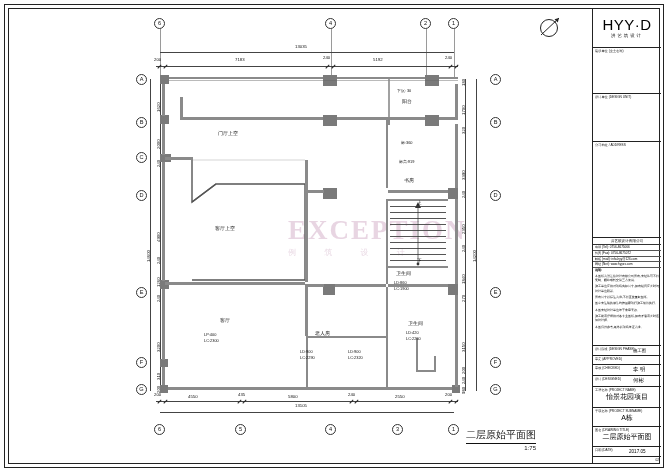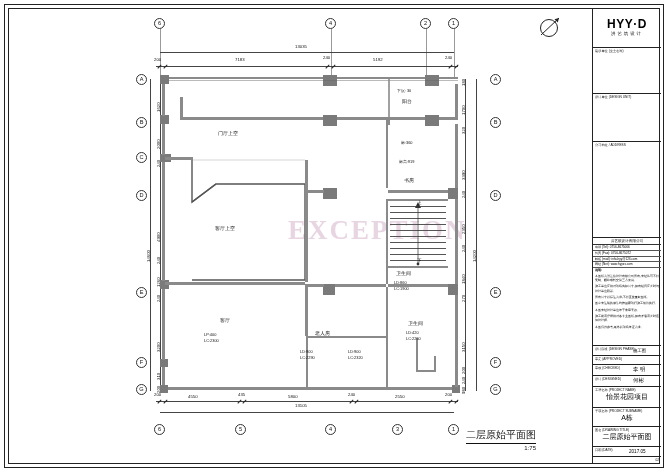--- a/index.html
+++ b/index.html
@@ -13,21 +13,21 @@
        border:1px solid #222;box-sizing:border-box;}
   .border-inner{position:absolute;left:8px;top:8px;width:652px;height:456px;
        border:1px solid #222;box-sizing:border-box;}
 
   
   .tb{position:absolute;left:592px;top:8px;width:68px;height:456px;
       border-left:1px solid #222;box-sizing:border-box;}
   .tb-logo{position:absolute;left:0;top:0;width:68px;height:40px;
       border-bottom:1px solid #222;box-sizing:border-box;
       display:flex;flex-direction:column;align-items:center;justify-content:center;}
-  .logo-main{font-size:12px;font-weight:bold;letter-spacing:.5px;line-height:1;}
+  .logo-main{font-size:15px;font-weight:normal;letter-spacing:.5px;line-height:1;}
   .logo-sub{font-size:4.4px;letter-spacing:2px;margin-top:2px;line-height:1;}
   .tb-row{position:absolute;left:0;width:68px;box-sizing:border-box;
       border-bottom:1px solid #222;}
   .tb-cap{font-size:3.2px;line-height:1.25;padding:1px 2px;color:#111;}
   .tb-val{font-size:5.4px;line-height:1.2;padding:0 2px 1px;text-align:center;}
   .tb-val.big{font-size:7px;}
   .tb-body{font-size:3px;line-height:1.45;padding:1px 2px;text-align:justify;}
   .tb-note-line{font-size:3.1px;line-height:1.5;padding:0 2px;}
 
   
@@ -159,20 +159,21 @@
     <div style="position:absolute;left:40px;top:340px;font-size:4.4px;">施工图</div>
     <div style="position:absolute;left:40px;top:358px;font-size:5.4px;">李 明</div>
     <div style="position:absolute;left:40px;top:369px;font-size:5.4px;">何彬</div>
     <div style="position:absolute;left:36px;top:441px;font-size:4.6px;">2017.05</div>
   </div>
 
   <div class="plan">
 
     <div class="wm">
       <div class="wm-main">EXCEPTION</div>
+      <div class="wm-sub">例 筑 设 计</div>
     </div>
 
     <div class="bub" style="left:34px;top:6px;">6</div>
     <div class="bub" style="left:205px;top:6px;">4</div>
     <div class="bub" style="left:300px;top:6px;">2</div>
     <div class="bub" style="left:328px;top:6px;">1</div>
     <div class="gridline" style="left:39.5px;top:17px;width:0.7px;height:48px;"></div>
     <div class="gridline" style="left:210.5px;top:17px;width:0.7px;height:48px;"></div>
     <div class="gridline" style="left:305.5px;top:17px;width:0.7px;height:48px;"></div>
     <div class="gridline" style="left:333.5px;top:17px;width:0.7px;height:48px;"></div>

